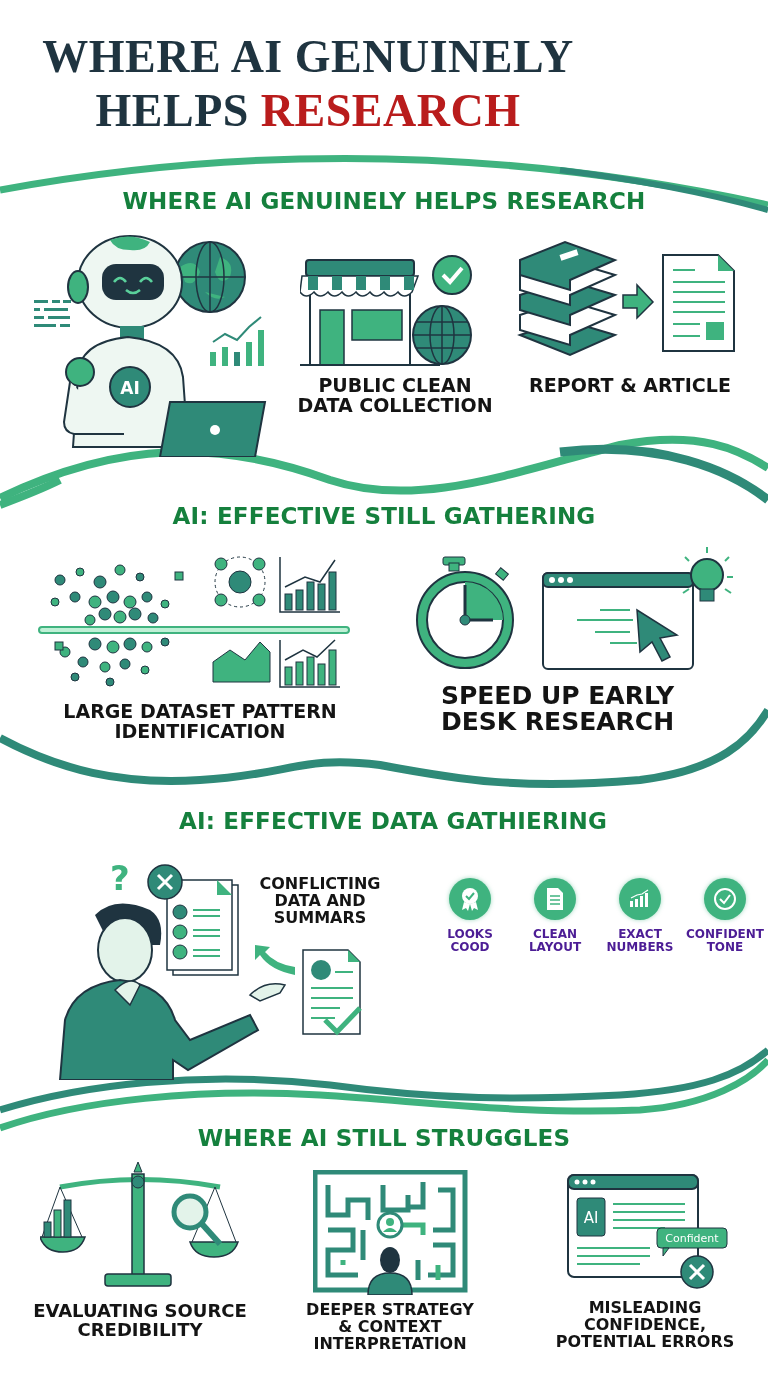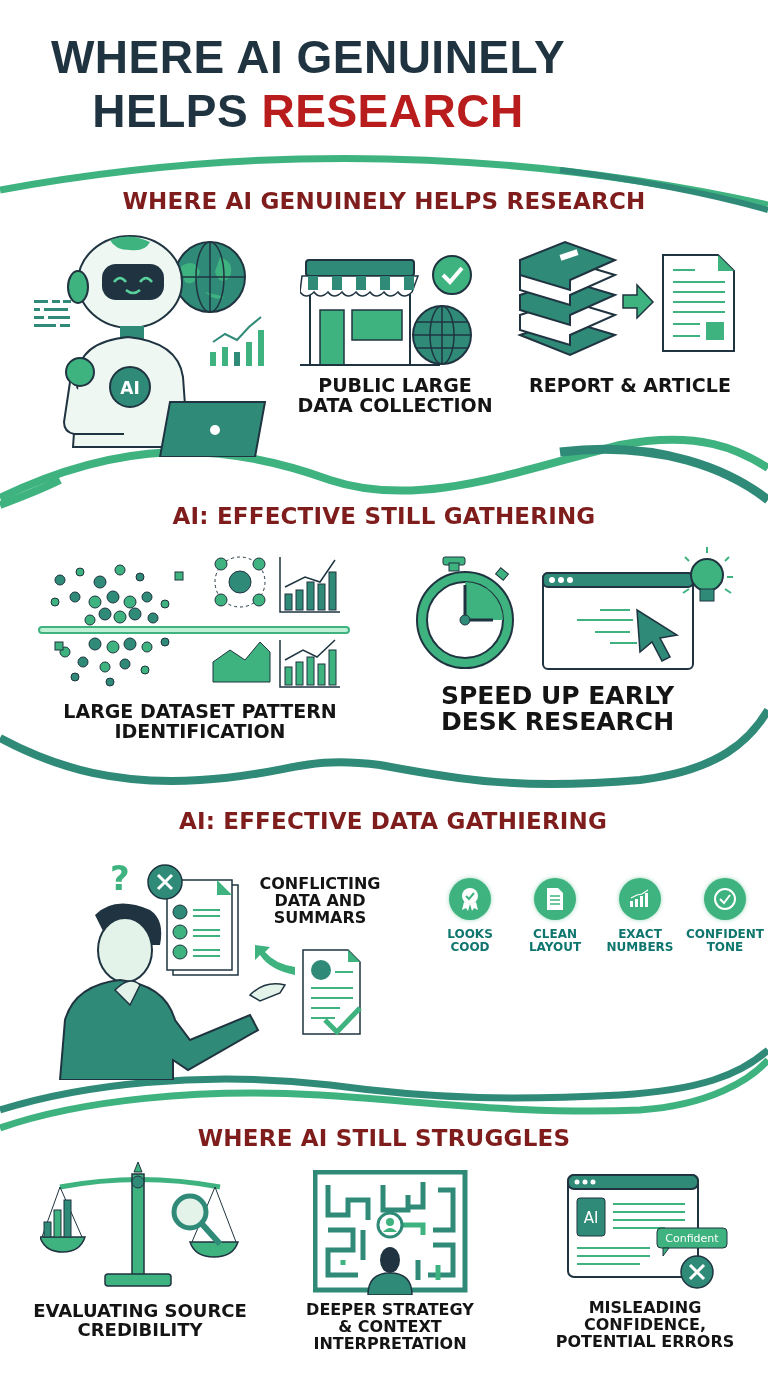--- a/index.html
+++ b/index.html
@@ -1,29 +1,29 @@
 <!DOCTYPE html>
 <html><head>
 <meta charset="utf-8">
 <style>
   html, body { margin:0; padding:0; }
   body { width:768px; height:1376px; background:#ffffff; position:relative; overflow:hidden;
          font-family:"DejaVu Sans", sans-serif; color:#141414; }
   .main-title { position:absolute; left:0; top:30px; width:616px; text-align:center;
-    font-family:Liberation Sans, sans-serif; font-weight:bold; font-size:46px; line-height:54px;
+    font-family:Liberation Serif, serif; font-weight:bold; font-size:46px; line-height:54px;
     color:#1f3440; letter-spacing:0.5px; }
   .main-title .accent { color:#b91c1c; }
   .sec-title { position:absolute; left:0; width:768px; text-align:center;
-    font-family:"DejaVu Sans", sans-serif; font-weight:bold; font-size:23px; color:#7f1d1d;
+    font-family:"DejaVu Sans", sans-serif; font-weight:bold; font-size:23px; color:#15803d;
     letter-spacing:0.2px; }
   .label { position:absolute; text-align:center; font-family:"DejaVu Sans", sans-serif;
     font-weight:bold; color:#141414; line-height:1.05; }
   .waves { position:absolute; left:0; top:0; }
   .ico { position:absolute; }
-  .mini-label { font-size:12px; font-weight:bold; text-align:center; line-height:1.1; color:#0f766e; }
+  .mini-label { font-size:12px; font-weight:bold; text-align:center; line-height:1.1; color:#4c1d95; }
   .badge-row { position:absolute; left:430px; top:878px; width:335px; display:flex; justify-content:space-between; }
   .badge { width:80px; display:flex; flex-direction:column; align-items:center; }
   .badge-circle { width:42px; height:42px; border-radius:50%; background:#3fb37f;
     box-shadow:0 0 4px rgba(63,179,127,0.5); display:flex; align-items:center; justify-content:center; margin-bottom:8px; }
 </style>
 </head>
 <body>
 
 <svg class="waves" width="768" height="1376" viewBox="0 0 768 1376">
 
@@ -113,21 +113,21 @@
   <circle cx="152" cy="25" r="19" fill="#3fb37f" stroke="#1f3440" stroke-width="2"></circle>
   <polyline points="143,25 150,32 162,18" fill="none" stroke="#fff" stroke-width="4"></polyline>
   <circle cx="142" cy="85" r="29" fill="#2f8a78" stroke="#1f3440" stroke-width="2"></circle>
   <ellipse cx="142" cy="85" rx="12" ry="29" fill="none" stroke="#1f3440" stroke-width="1.5"></ellipse>
   <line x1="113" y1="85" x2="171" y2="85" stroke="#1f3440" stroke-width="1.5"></line>
   <line x1="116" y1="72" x2="168" y2="72" stroke="#1f3440" stroke-width="1.5"></line>
   <line x1="116" y1="98" x2="168" y2="98" stroke="#1f3440" stroke-width="1.5"></line>
   <line x1="142" y1="56" x2="142" y2="114" stroke="#1f3440" stroke-width="1.5"></line>
 </svg>
 <div class="label" style="left:280px;top:376px;width:230px;font-size:19px;">
-  <div>PUBLIC LARGE</div>
+  <div>PUBLIC CLEAN</div>
   <div>DATA COLLECTION</div>
 </div>
 
 <svg class="ico" style="left:515px;top:240px;" width="225" height="120" viewBox="0 0 225 120">
   <g stroke="#1f3440" stroke-width="2">
     <path d="M5,95 l45,-15 l50,15 l-45,20z" fill="#2f8a78"></path>
     <path d="M5,75 l45,-15 l50,15 l-45,20 l0,10 l-50,-15z" fill="#fff"></path>
     <path d="M5,55 l45,-15 l50,15 l-45,20 l0,10 l-50,-15z" fill="#2f8a78"></path>
     <path d="M5,35 l45,-15 l50,15 l-45,20 l0,10 l-50,-15z" fill="#fff"></path>
     <path d="M5,20 l45,-18 l50,18 l-45,20 l0,10 l-50,-15z" fill="#2f8a78"></path>

